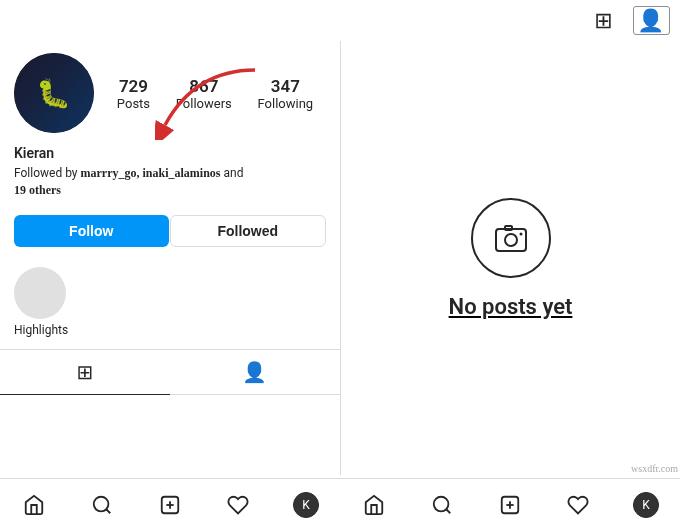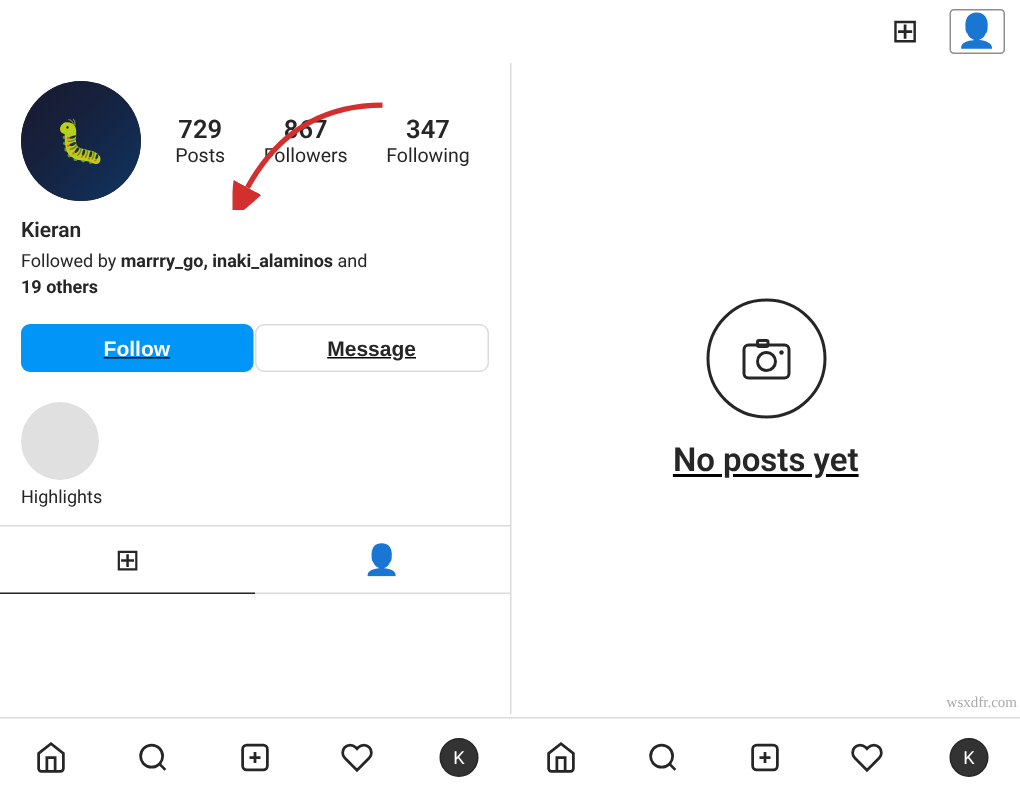--- a/index.html
+++ b/index.html
@@ -83,28 +83,28 @@
 
     .followed-by {
       font-size: 12px;
       color: #262626;
       margin-bottom: 8px;
       line-height: 1.4;
     }
 
     .followed-by strong {
       font-weight: 700;
+      font-family: Liberation Serif, serif;
     }
 
     
     .action-buttons {
       display: flex;
       gap: 1px;
       padding: 0 14px 12px 14px;
-      text-decoration: underline;
     }
 
     .btn-follow {
       flex: 1;
       background: #0095f6;
       color: #fff;
       border: none;
       border-radius: 6px;
       padding: 7px 0;
       font-size: 14px;
@@ -323,21 +323,21 @@
 
     <div class="bio-section">
       <div class="username">Kieran</div>
       <div class="followed-by">
         <span>Followed by </span><strong>marrry_go, inaki_alaminos</strong><span> and </span><br><strong>19 others</strong>
       </div>
     </div>
 
     <div class="action-buttons">
       <button class="btn-follow">Follow</button>
-      <button class="btn-message">Message</button>
+      <button class="btn-message">Followed</button>
     </div>
 
     <div class="highlights-section">
       <div class="highlight-circle"></div>
       <span class="highlight-label">Highlights</span>
     </div>
 
     <div class="tab-bar">
       <div class="tab-item active">
         <span class="tab-icon">⊞</span>

